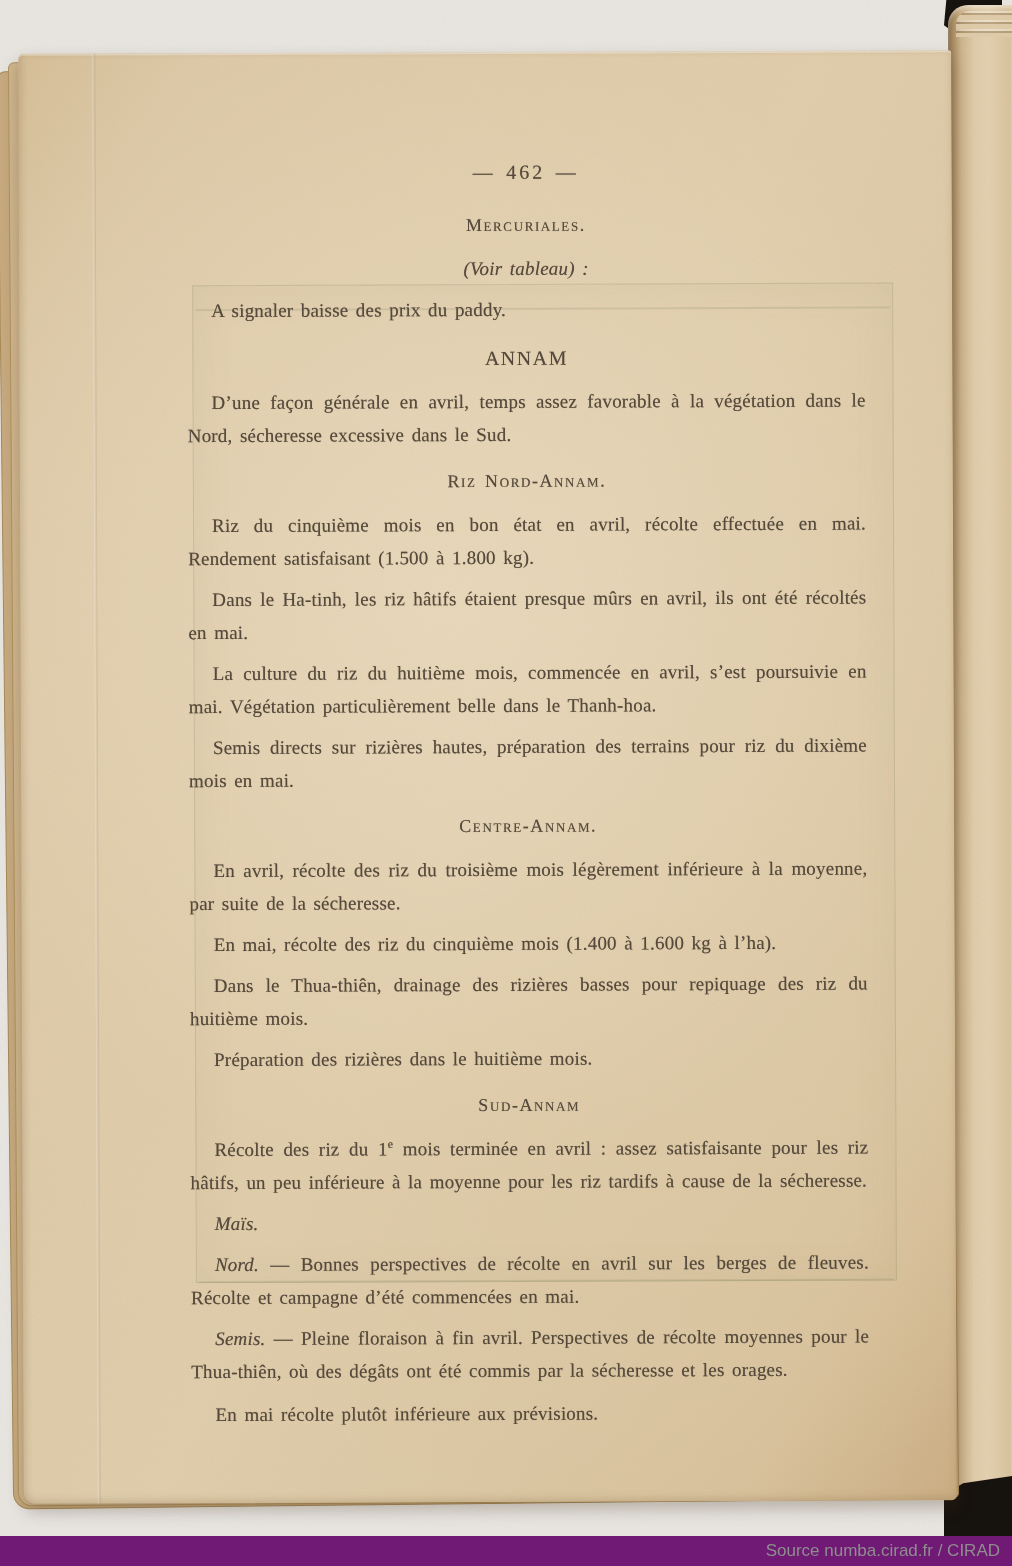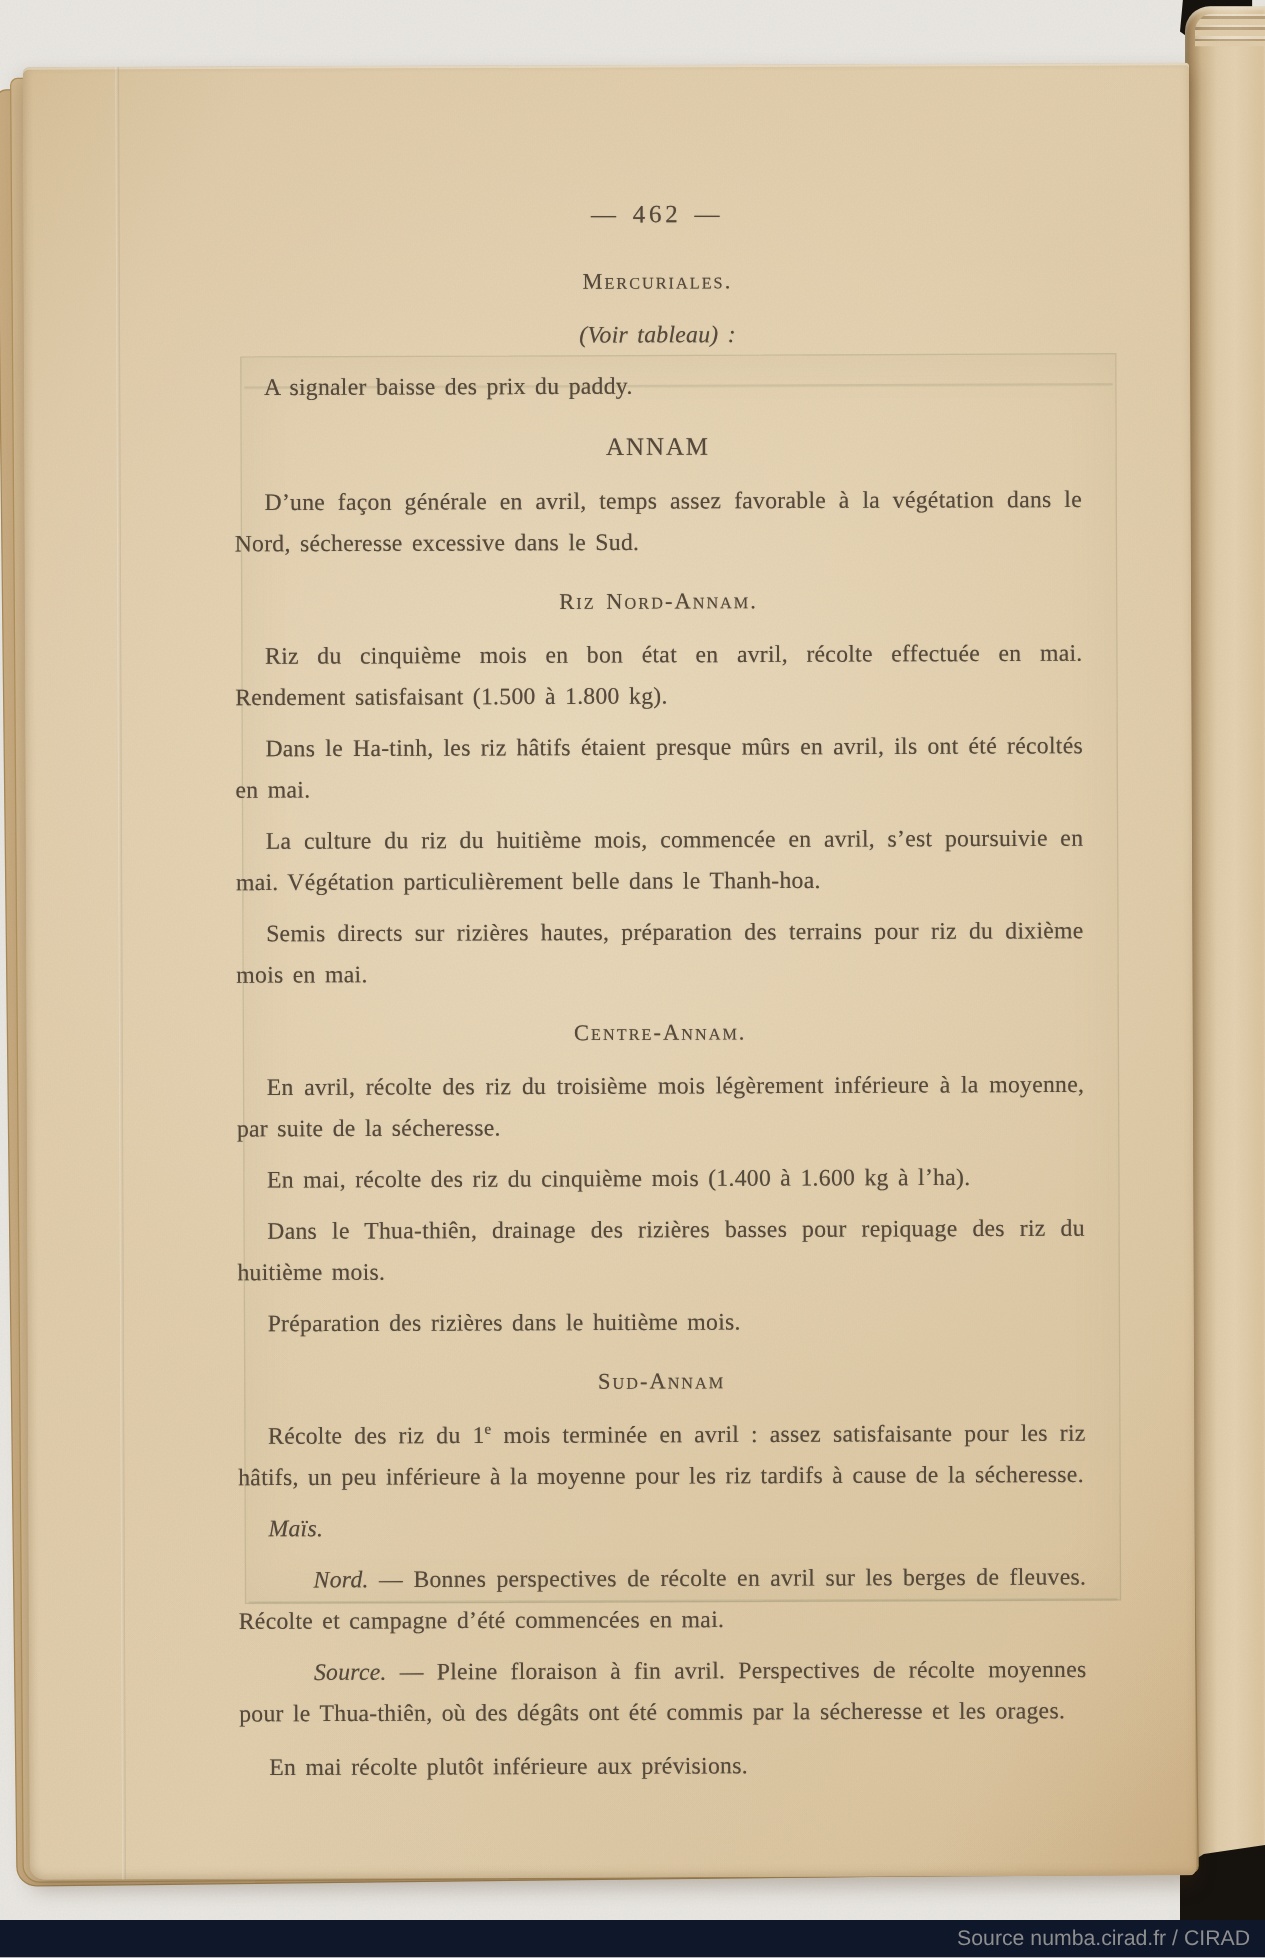--- a/index.html
+++ b/index.html
@@ -92,28 +92,28 @@
     font-variant:small-caps;letter-spacing:1.6px;margin:14px 0 10px;
   }
   .h-caps{
     text-align:center;font-weight:normal;font-size:20px;
     letter-spacing:1.5px;margin:16px 0 10px;
   }
   .center-italic{text-align:center;font-style:italic;margin:0 0 6px;}
   .content p{ text-align:justify;text-indent:24px;margin:8px 0; }
   .content p.last{margin-top:10px;}
   .label-italic{font-style:italic;text-align:left !important;margin:16px 0 6px;}
-  .lead{font-style:italic;margin-left:36px;}
+  .lead{font-style:italic;}
   sup{font-size:12px;line-height:0;}
   
   .grain{position:absolute;left:0;top:0;width:1012px;height:1536px;z-index:4;pointer-events:none;opacity:.14;mix-blend-mode:multiply;}
   
   .credit-bar{
     position:absolute;left:0;top:1536px;width:1012px;height:30px;z-index:6;
-    background:#0f172a;
+    background:#701a75;
     font-family:"Liberation Sans","DejaVu Sans",sans-serif;
     font-size:17px;color:var(--credit-gray,#8e8e8e);
     display:flex;align-items:center;justify-content:flex-end;
     padding-right:12px;
   }
 </style>
 </head>
 <body>
 
 <div class="cover-top"></div>
@@ -156,21 +156,21 @@
     <p>Dans le Thua-thiên, drainage des rizières basses pour repiquage des riz du huitième mois.</p>
     <p>Préparation des rizières dans le huitième mois.</p>
 
     <h3 class="h-sc">Sud-Annam</h3>
     <p><span>Récolte des riz du 1</span><sup>e</sup><span> mois terminée en avril : assez satisfaisante pour les riz hâtifs, un peu inférieure à la moyenne pour les riz tardifs à cause de la sécheresse.</span></p>
 
     <p class="label-italic"><i>Maïs.</i></p>
 
     <p><i class="lead">Nord.</i><span> — Bonnes perspectives de récolte en avril sur les berges de fleuves. Récolte et campagne d’été commencées en mai.</span></p>
 
-    <p><i class="lead">Source.</i><span> — Pleine floraison à fin avril. Perspectives de récolte moyennes pour le Thua-thiên, où des dégâts ont été commis par la sécheresse et les orages.</span></p>
+    <p><i class="lead">Semis.</i><span> — Pleine floraison à fin avril. Perspectives de récolte moyennes pour le Thua-thiên, où des dégâts ont été commis par la sécheresse et les orages.</span></p>
 
     <p class="last">En mai récolte plutôt inférieure aux prévisions.</p>
   </div>
 </div>
 
 <svg class="grain" xmlns="http://www.w3.org/2000/svg">
   <filter id="grain-f">
     <feTurbulence type="fractalNoise" baseFrequency="0.75" numOctaves="2" stitchTiles="stitch"></feTurbulence>
     <feColorMatrix type="matrix" values="0 0 0 0 0.42  0 0 0 0 0.35  0 0 0 0 0.24  0 0 0 0.5 0"></feColorMatrix>
   </filter>

